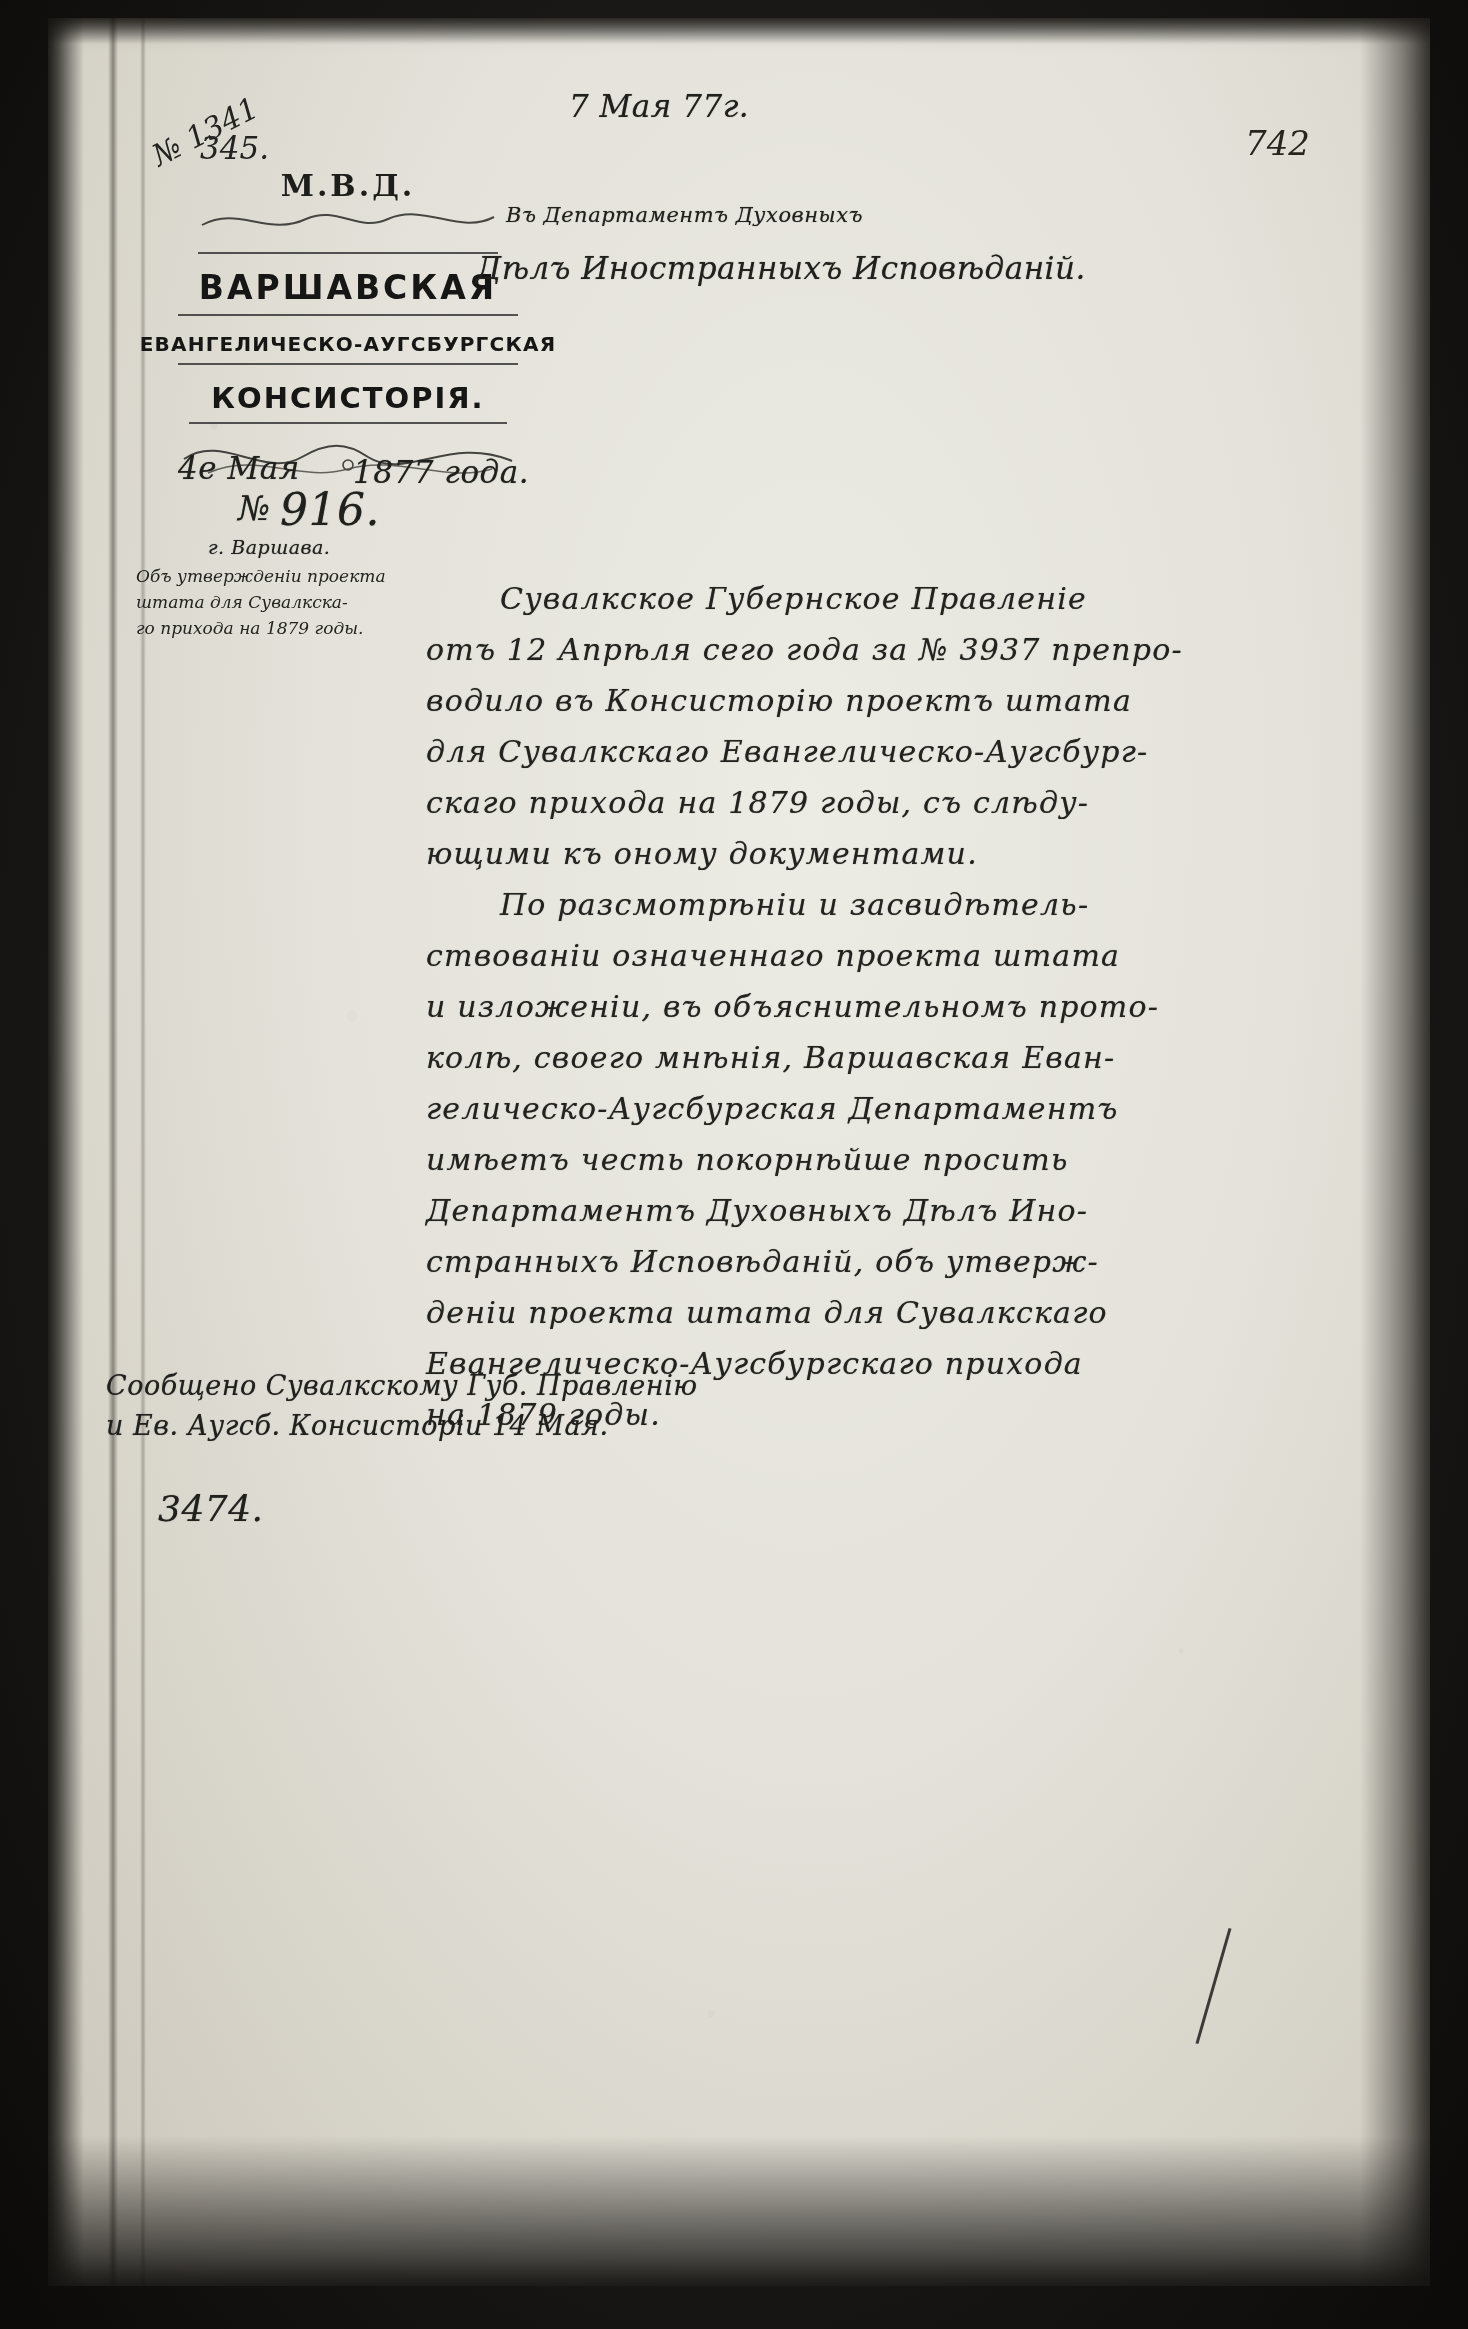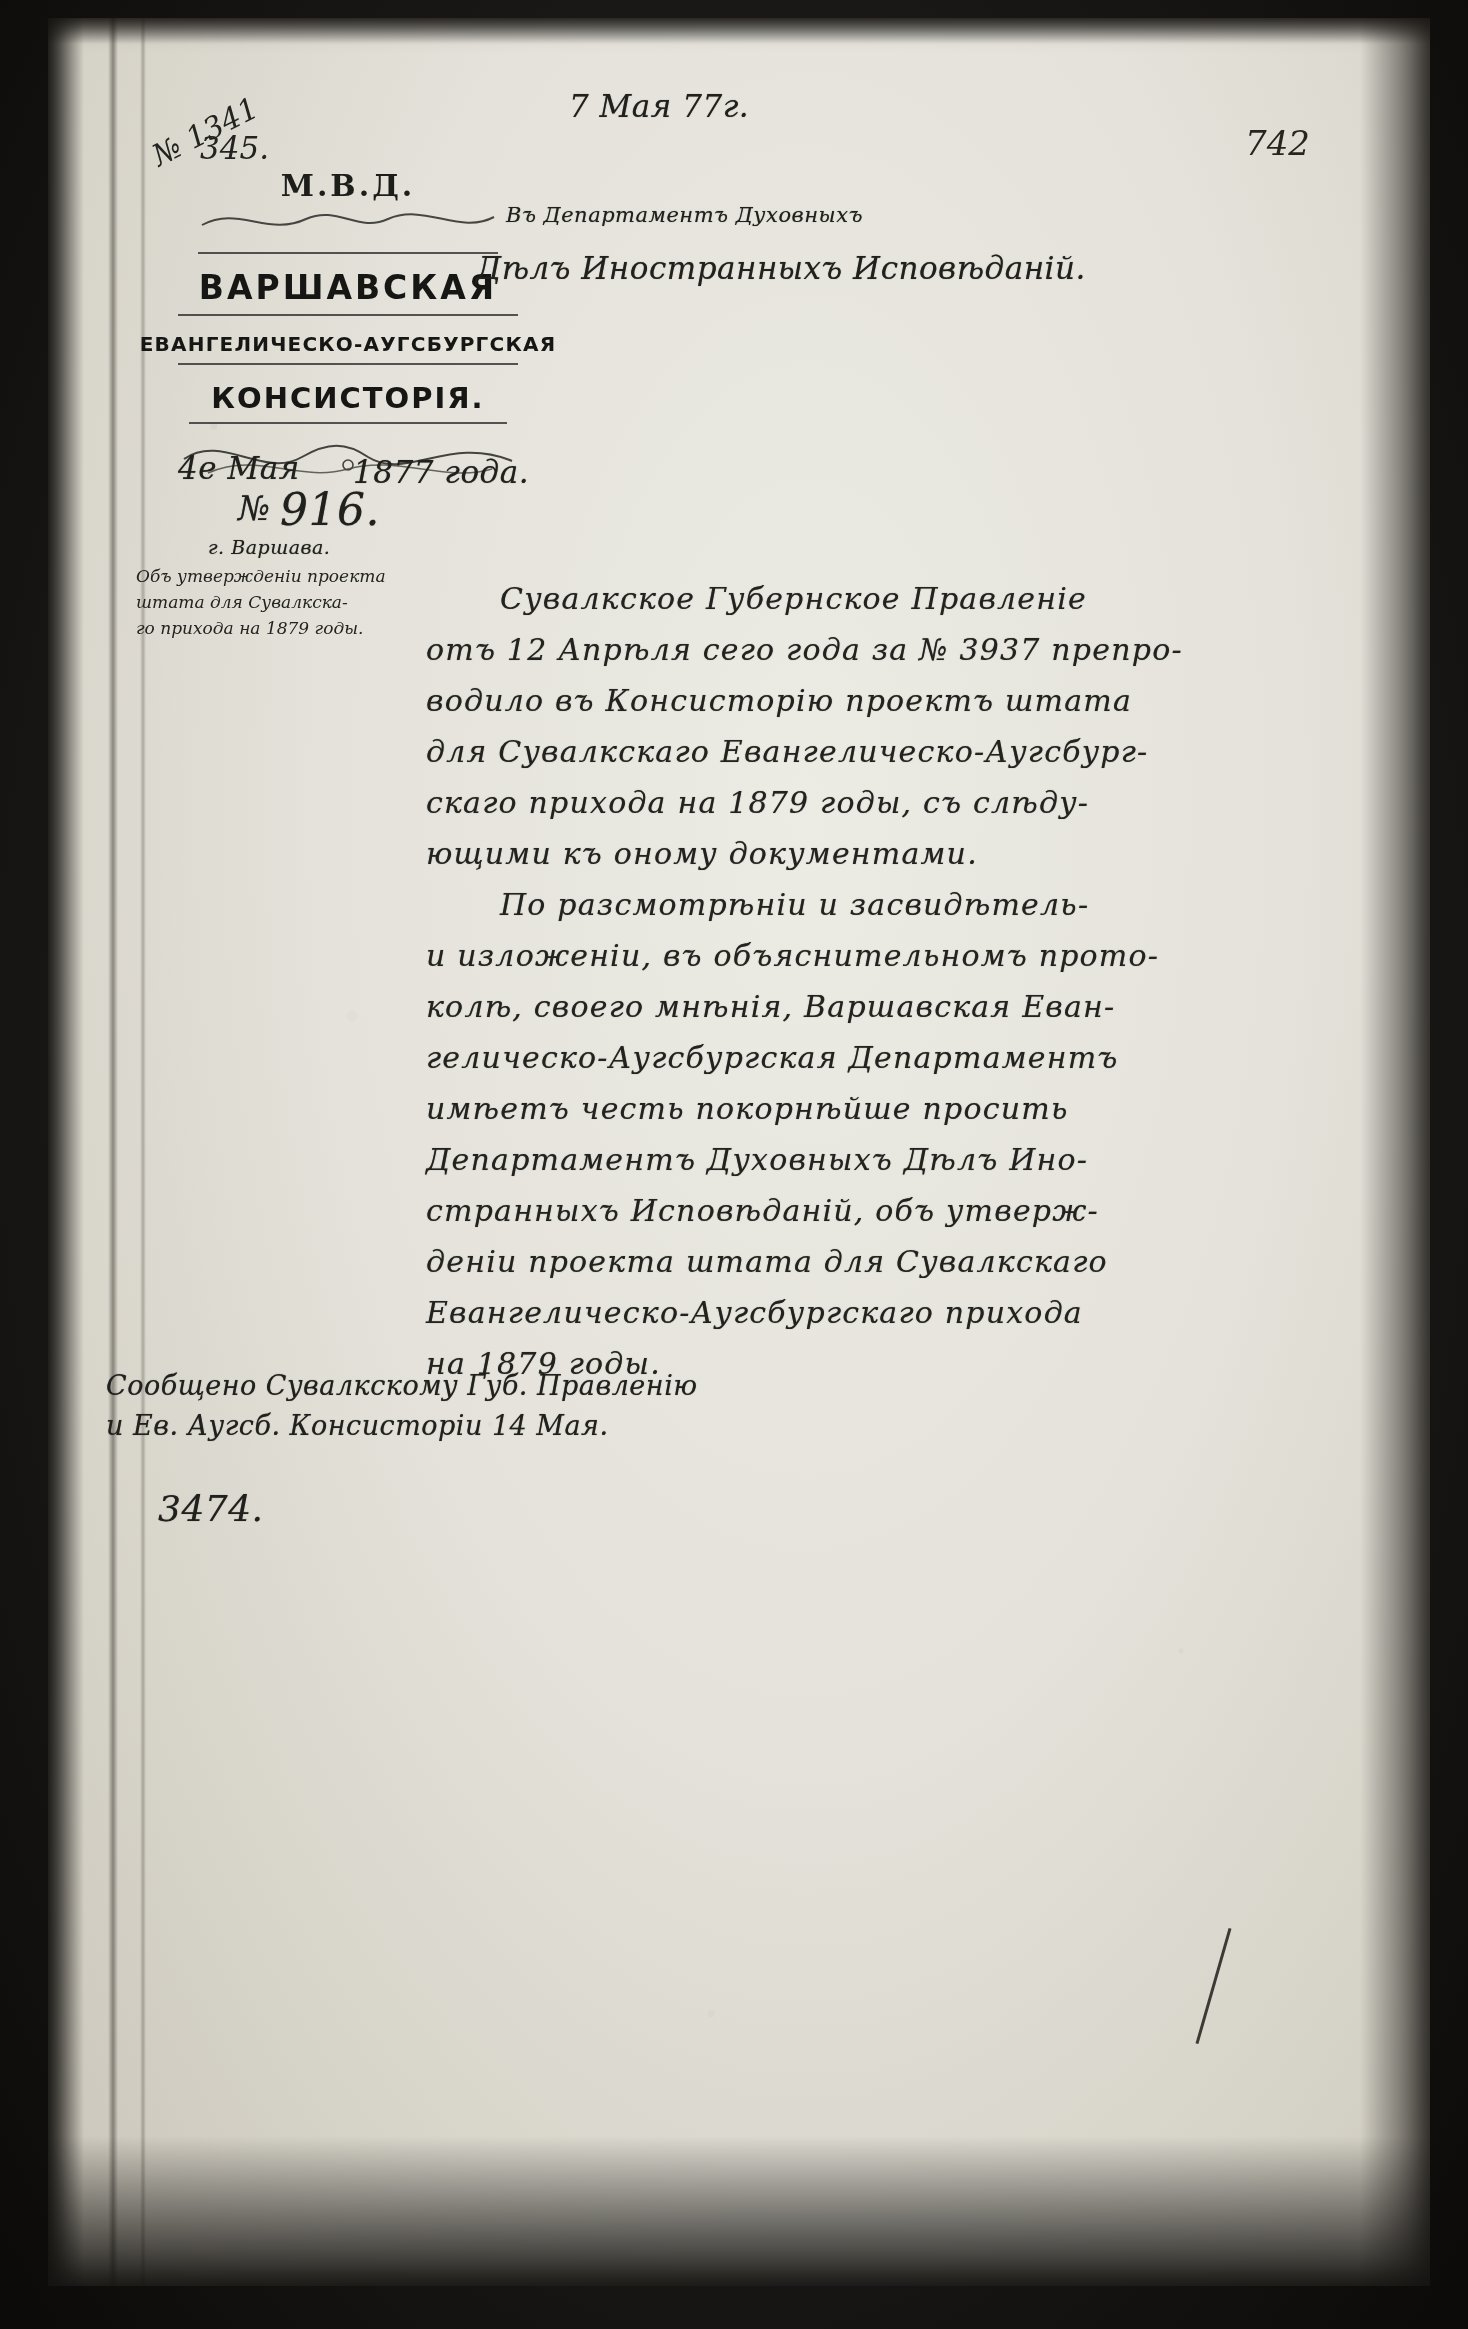--- a/index.html
+++ b/index.html
@@ -270,20 +270,21 @@
     <div class="hand" style="left:428px; top:232px; font-size:31px;">Дѣлъ Иностранныхъ Исповѣданій.</div>
 
     <div class="letter-body">
       <div class="line" style="padding-left:74px;">Сувалкское Губернское Правленіе</div>
       <div class="line">отъ 12 Апрѣля сего года за № 3937 препро-</div>
       <div class="line">водило въ Консисторію проектъ штата</div>
       <div class="line">для Сувалкскаго Евангелическо-Аугсбург-</div>
       <div class="line">скаго прихода на 1879 годы, съ слѣду-</div>
       <div class="line">ющими къ оному документами.</div>
       <div class="line indent">По разсмотрѣніи и засвидѣтель-</div>
+      <div class="line">ствованіи означеннаго проекта штата</div>
       <div class="line">и изложеніи, въ объяснительномъ прото-</div>
       <div class="line">колѣ, своего мнѣнія, Варшавская Еван-</div>
       <div class="line">гелическо-Аугсбургская Департаментъ</div>
       <div class="line">имѣетъ честь покорнѣйше просить</div>
       <div class="line">Департаментъ Духовныхъ Дѣлъ Ино-</div>
       <div class="line">странныхъ Исповѣданій, объ утверж-</div>
       <div class="line">деніи проекта штата для Сувалкскаго</div>
       <div class="line">Евангелическо-Аугсбургскаго прихода</div>
       <div class="line">на 1879 годы.</div>
     </div>

